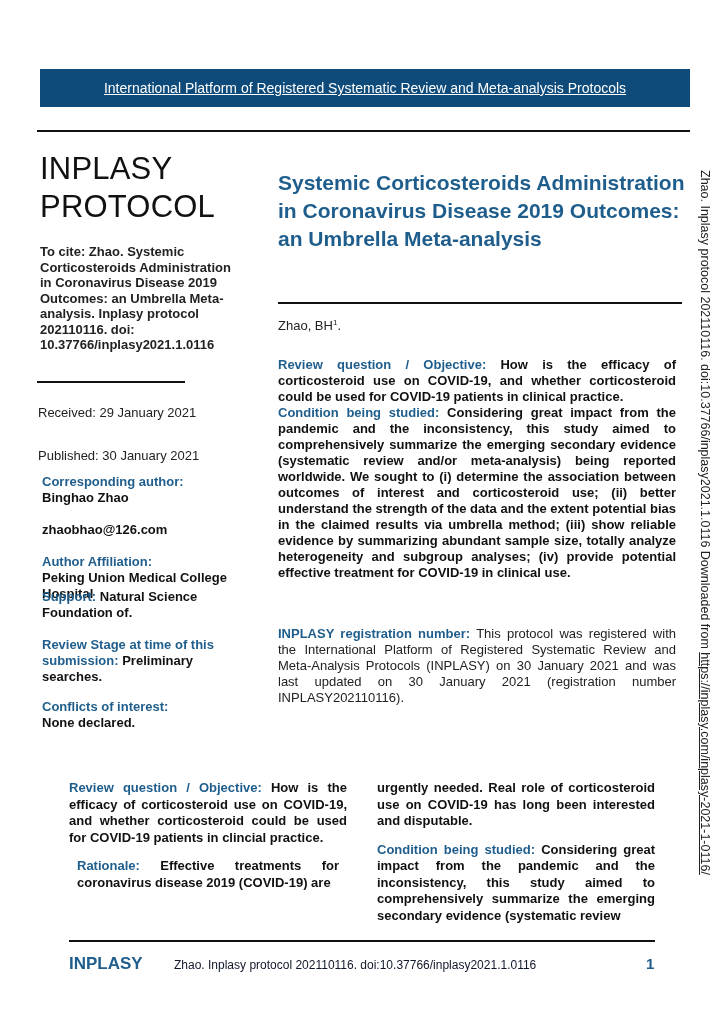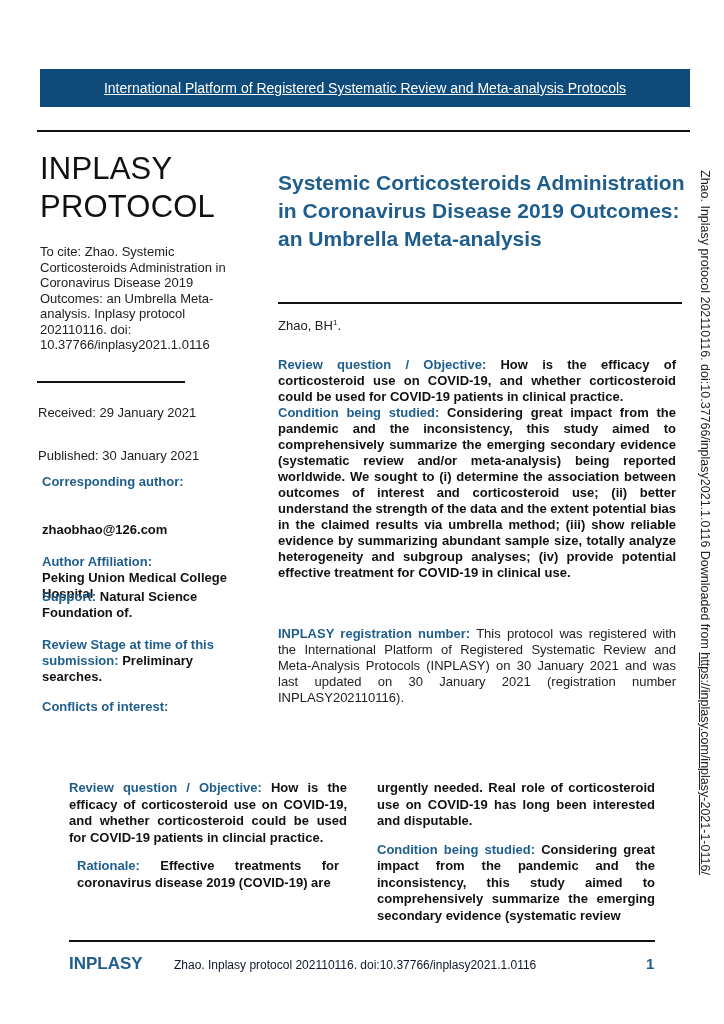--- a/index.html
+++ b/index.html
@@ -1,21 +1,21 @@
 <!DOCTYPE html>
 <html><head>
 <meta charset="utf-8">
 <style>
   html, body { margin: 0; padding: 0; background: #ffffff; }
   body { width: 724px; height: 1024px; position: relative; overflow: hidden; font-family: "Liberation Sans", sans-serif; color: #111; }
   .banner { position: absolute; left: 40px; top: 69px; width: 650px; height: 38px; background: #0e4a7a; color: #ffffff; font-size: 14px; display: flex; align-items: center; justify-content: center; text-decoration: underline; }
   .rule { position: absolute; background: #111; }
   .blue { color: #1f5e8c; }
   .lefthead { position: absolute; left: 40px; top: 150px; font-size: 31px; line-height: 38px; color: #111; letter-spacing: 0.2px; }
-  .cite { position: absolute; left: 40px; top: 244px; width: 200px; font-size: 13px; line-height: 15.5px; color: #222; }
+  .cite { position: absolute; left: 40px; top: 244px; width: 200px; font-size: 13px; line-height: 15.5px; color: #222; font-weight: bold; }
   .dates { position: absolute; left: 38px; font-size: 13px; color: #222; }
   .meta { position: absolute; left: 42px; width: 215px; font-size: 13px; line-height: 16px; font-weight: bold; color: #111; }
   .meta .lbl { color: #1f5e8c; }
   .title { position: absolute; left: 278px; top: 169px; width: 410px; font-size: 21px; line-height: 28px; font-weight: bold; color: #1f5e8c; }
   .author { position: absolute; left: 278px; top: 318px; font-size: 13px; color: #222; }
   .author sup { font-size: 8px; }
   .abstract { position: absolute; left: 278px; top: 357px; width: 398px; font-size: 13px; line-height: 16px; font-weight: bold; text-align: justify; color: #111; }
   .abstract p { margin: 0; }
   .reg { position: absolute; left: 278px; top: 626px; width: 398px; font-size: 13px; line-height: 16px; text-align: justify; color: #222; }
   .reg .lbl { font-weight: bold; color: #1f5e8c; }
@@ -45,36 +45,38 @@
 
 <div class="cite">To cite: Zhao. Systemic Corticosteroids Administration in Coronavirus Disease 2019 Outcomes: an Umbrella Meta-analysis. Inplasy protocol 202110116. doi: 10.37766/inplasy2021.1.0116</div>
 
 <div class="rule" style="left:37px; top:381px; width:148px; height:2px;"></div>
 
 <div class="dates" style="top:405px;">Received: 29 January 2021</div>
 <div class="dates" style="top:448px;">Published: 30 January 2021</div>
 
 <div class="meta" style="top:474px;">
   <div class="lbl">Corresponding author:</div>
+  <div>Binghao Zhao</div>
 </div>
 <div class="meta" style="top:522px;">zhaobhao@126.com</div>
 <div class="meta" style="top:554px;">
   <div class="lbl">Author Affiliation:</div>
   <div>Peking Union Medical College Hospital</div>
 </div>
 <div class="meta" style="top:589px; width:180px;">
   <span class="lbl">Support:</span>
   <span>Natural Science Foundation of.</span>
 </div>
 <div class="meta" style="top:637px; width:190px;">
   <span class="lbl">Review Stage at time of this submission:</span>
   <span>Preliminary searches.</span>
 </div>
 <div class="meta" style="top:699px;">
   <div class="lbl">Conflicts of interest:</div>
+  <div>None declared.</div>
 </div>
 
 <div class="title">Systemic Corticosteroids Administration in Coronavirus Disease 2019 Outcomes: an Umbrella Meta-analysis</div>
 
 <div class="rule" style="left:278px; top:302px; width:404px; height:2px;"></div>
 
 <div class="author">
   <span>Zhao, BH</span><sup>1</sup><span>.</span>
 </div>
 

